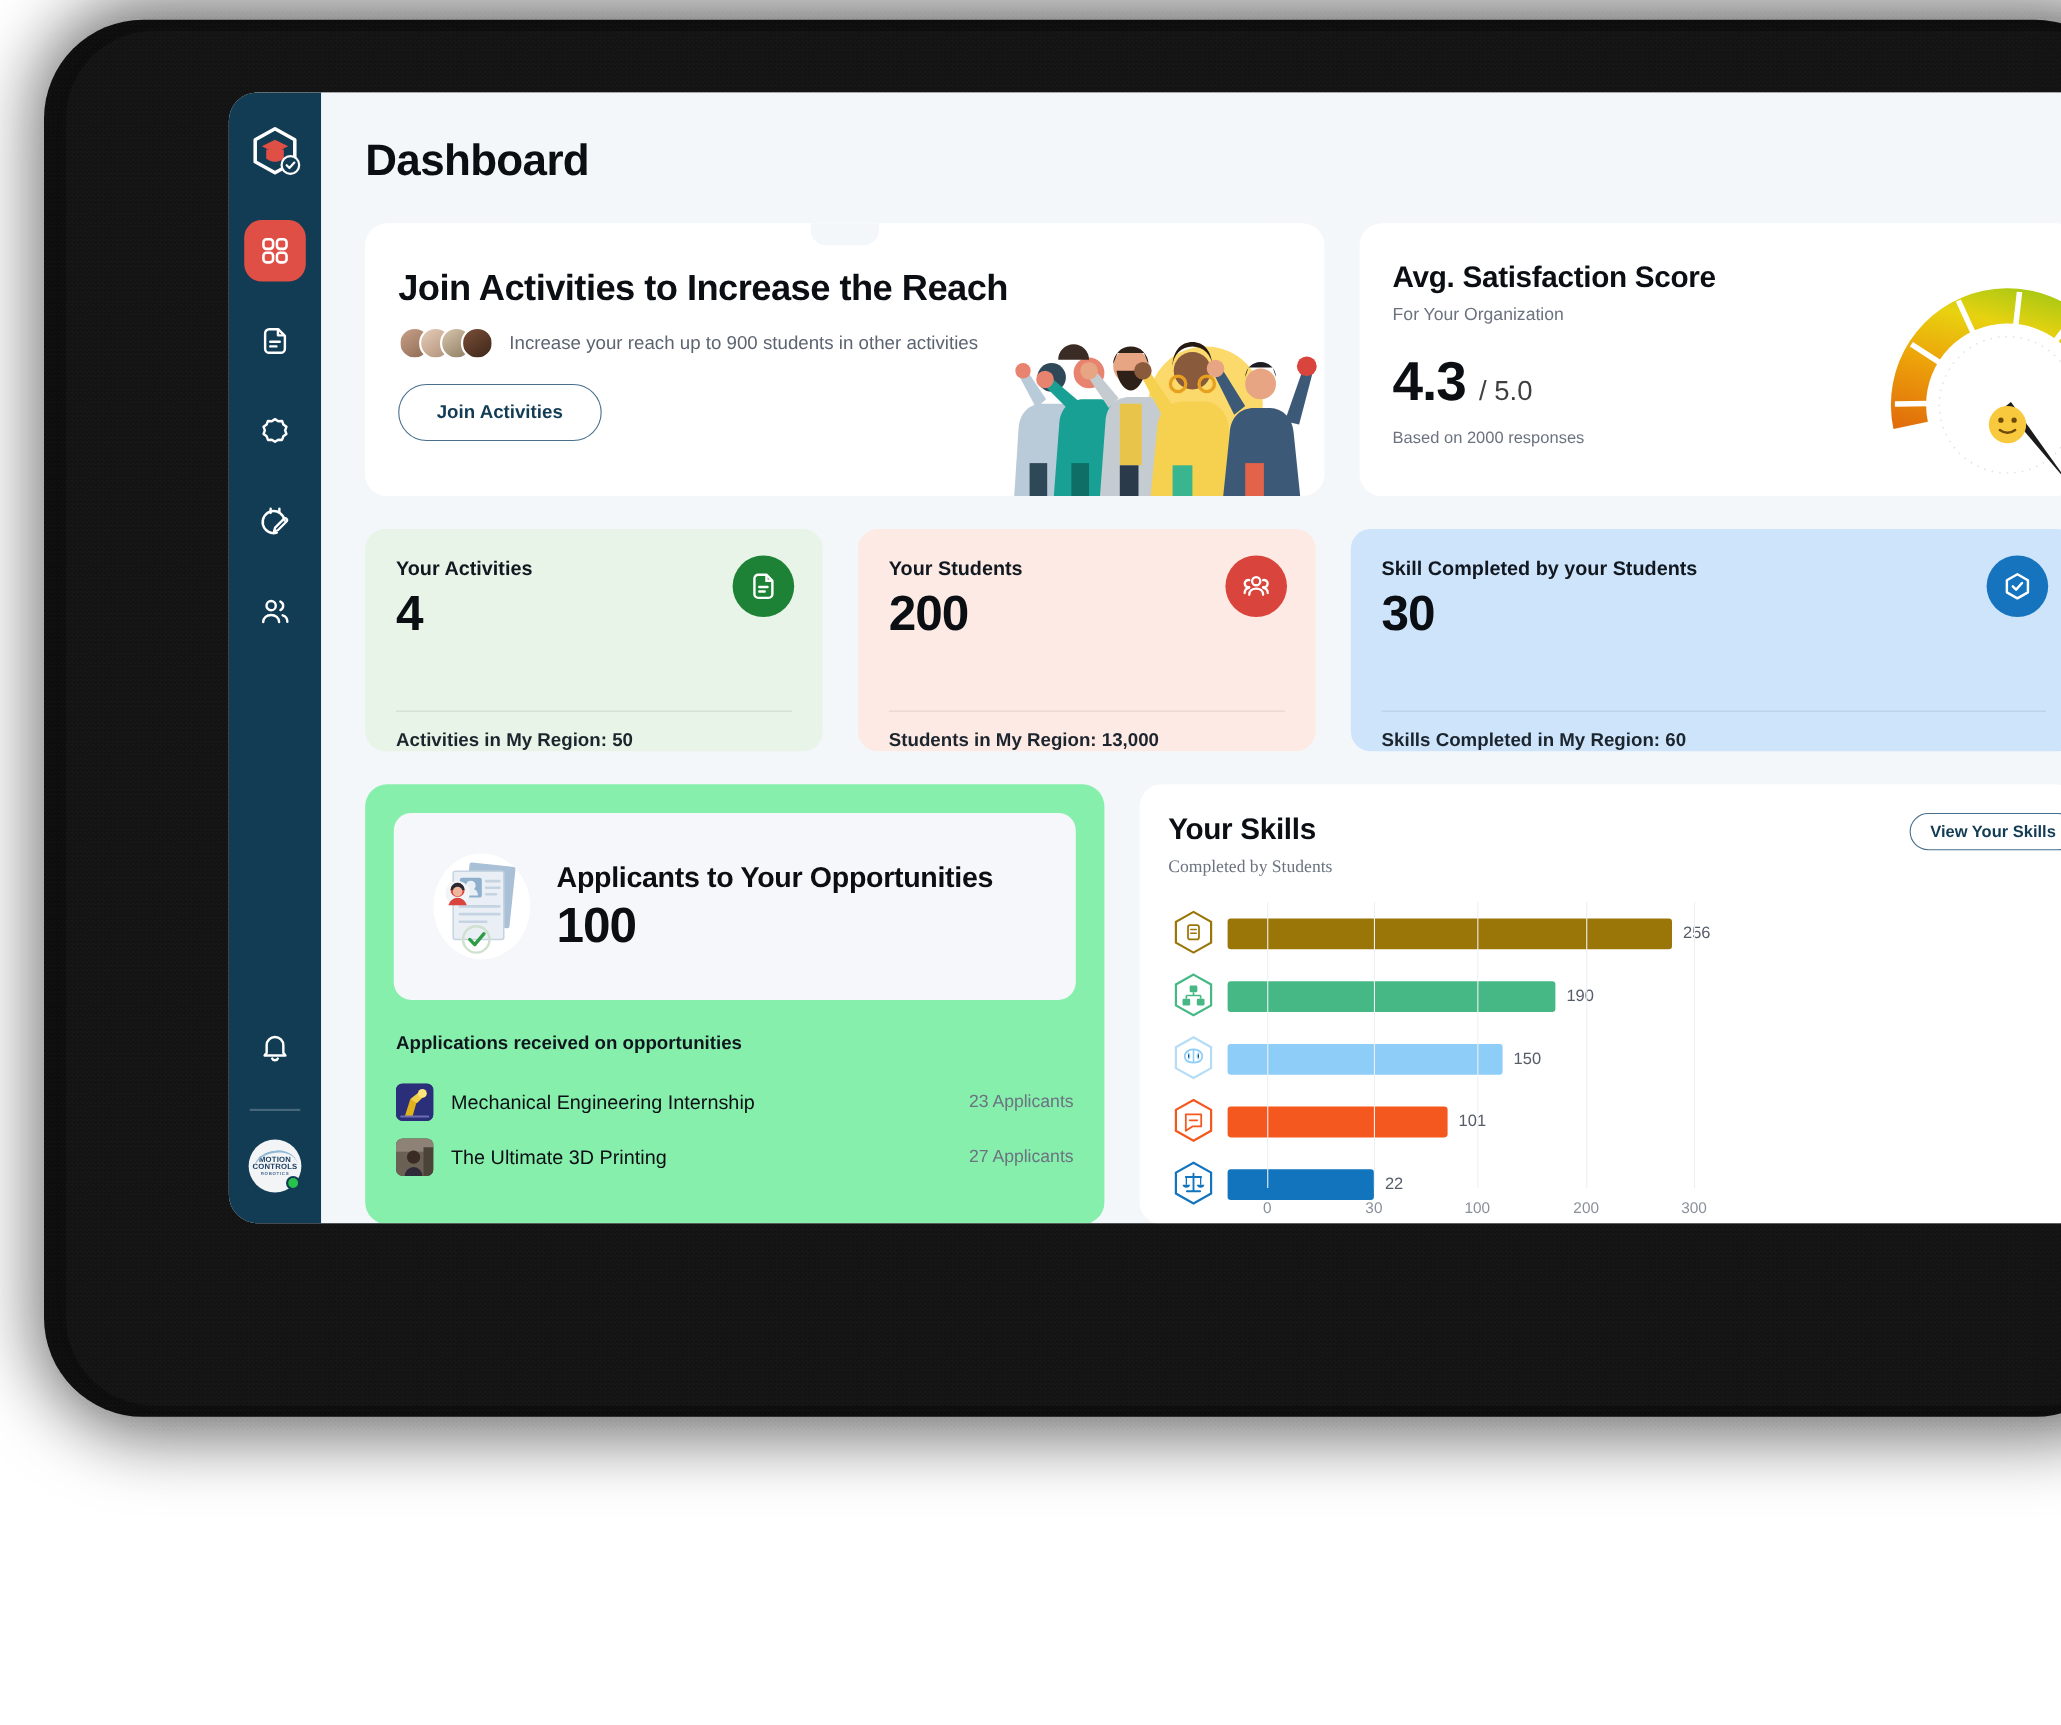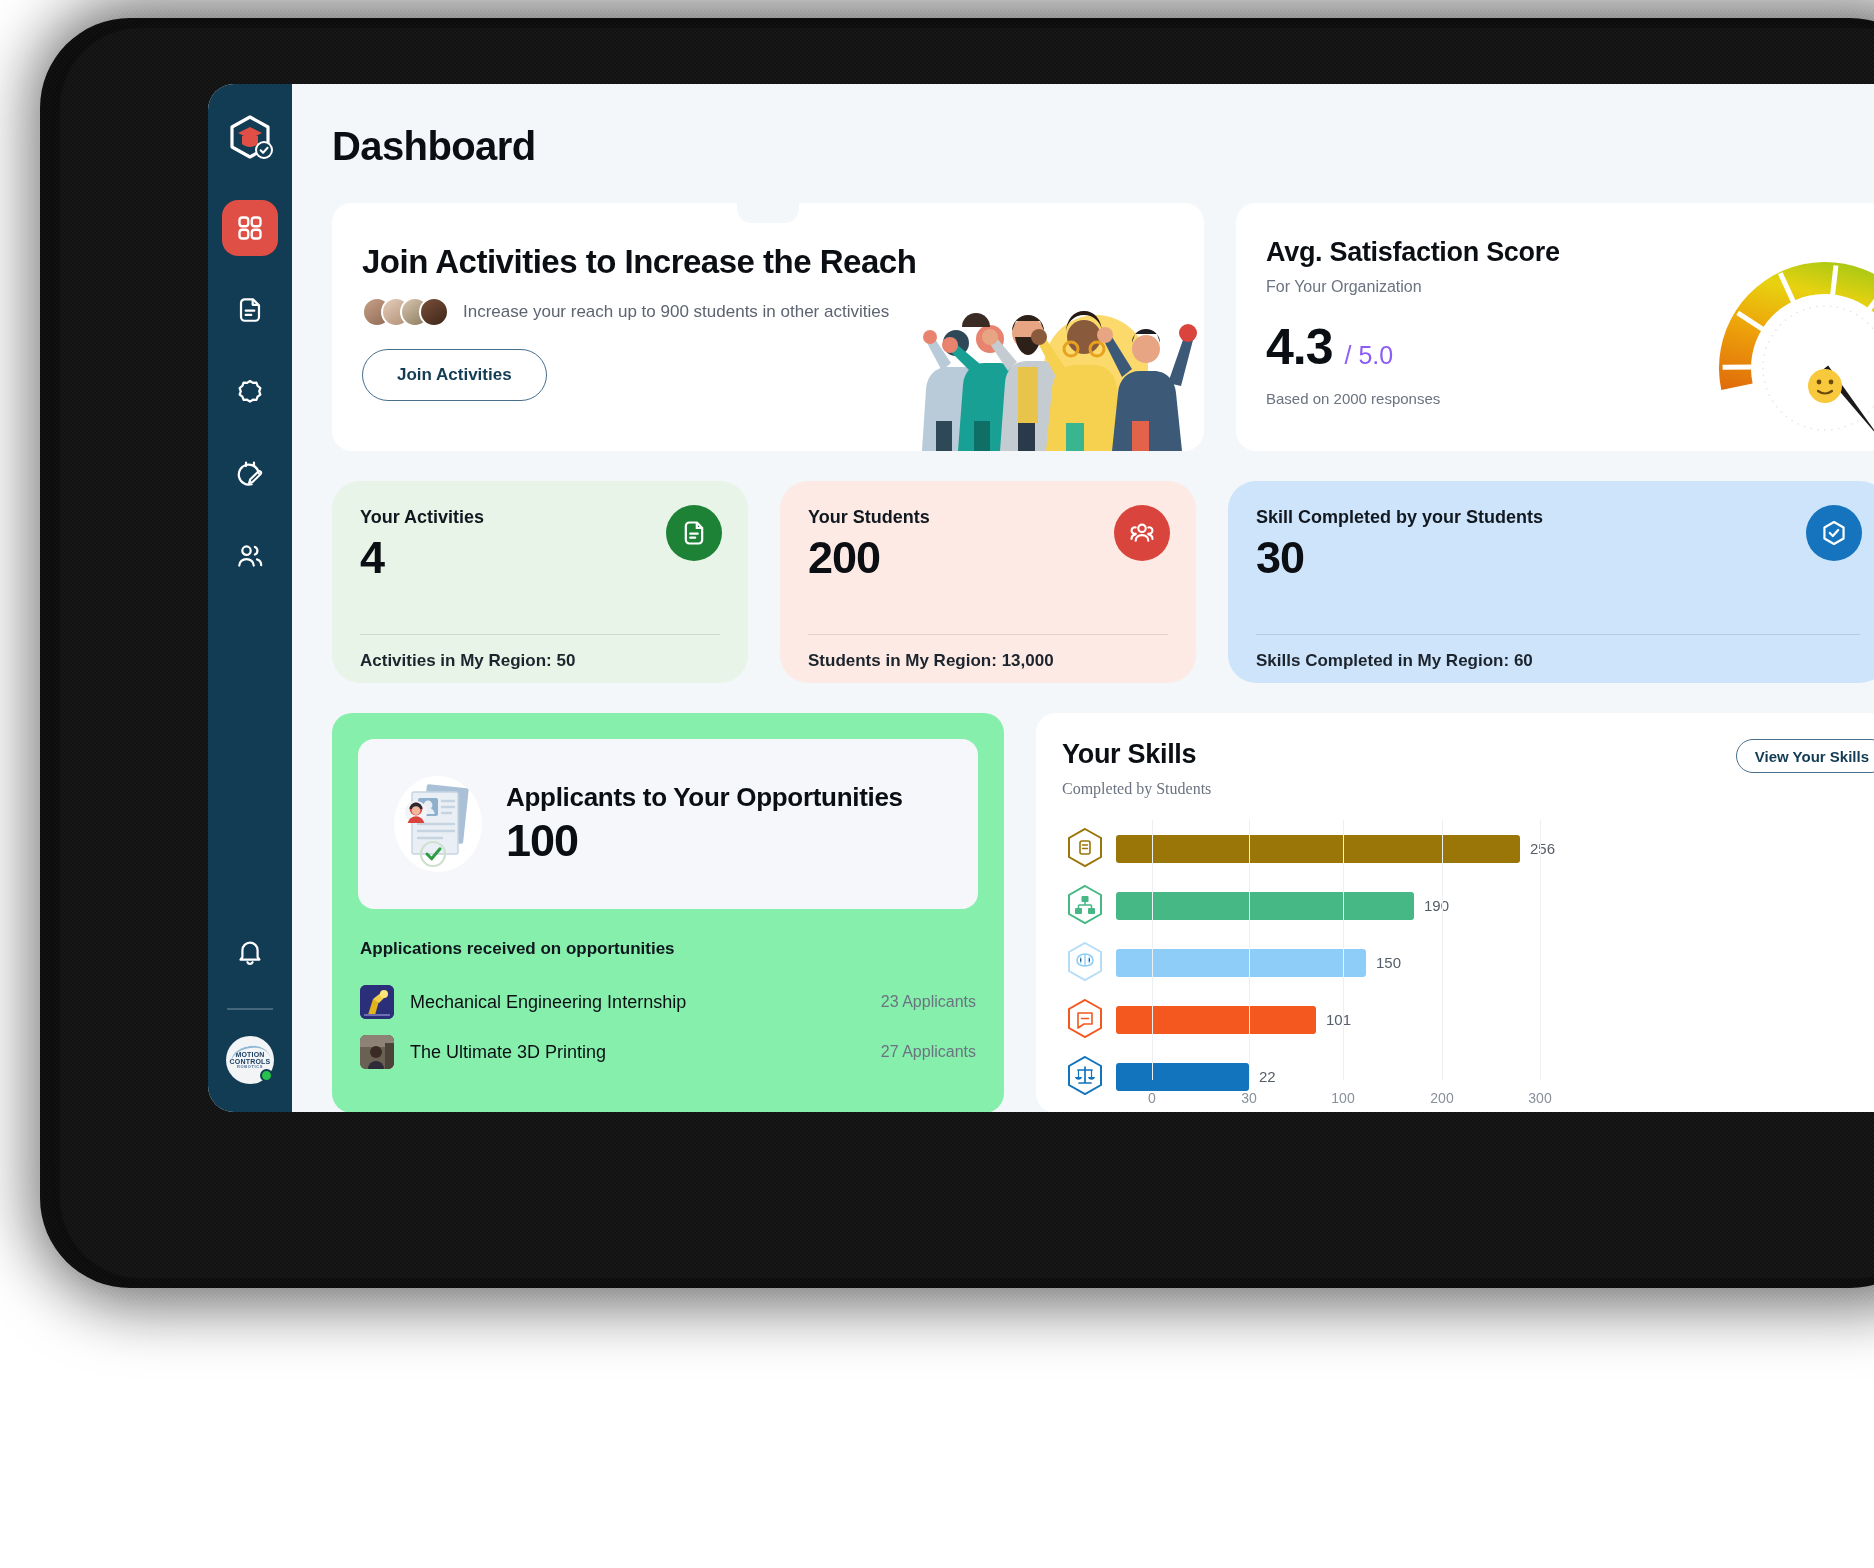--- a/index.html
+++ b/index.html
@@ -123,28 +123,28 @@
 
   
   .sat-card{
     flex:1; min-width:0; height:248px; background:#fff; border-radius:20px;
     padding:34px 0 0 30px; position:relative; overflow:hidden;
   }
   .sat-card h3{ font-size:27px; font-weight:700; color:#0b0f14; letter-spacing:-.3px; }
   .sat-sub{ font-size:16px; color:#6b7380; margin-top:10px; }
   .score-row{ display:flex; align-items:baseline; gap:12px; margin-top:22px; }
   .score-big{ font-size:50px; font-weight:800; color:#0b0f14; letter-spacing:-1px; }
-  .score-of{ font-size:25px; color:#8b5cf6; }
+  .score-of{ font-size:25px; color:#404040; }
   .sat-foot{ font-size:15px; color:#6b7380; margin-top:14px; }
   .gauge{ position:absolute; right:-62px; top:40px; width:250px; height:250px; }
 
   
   .stats-row{ margin-top:30px; }
   .stat-card{
-    height:202px; border-radius:28px; padding:26px 28px 12px 28px; position:relative;
+    height:202px; border-radius:18px; padding:26px 28px 0 28px; position:relative;
     display:flex; flex-direction:column;
   }
   .stat-card.green{ background:#e8f4e7; flex:0 0 416px; }
   .stat-card.pink{ background:#fdeae5; flex:0 0 416px; }
   .stat-card.blue{ background:#cde4fb; flex:1; min-width:0; }
   .stat-label{ font-size:18px; font-weight:700; color:#111820; }
   .stat-value{ font-size:45px; font-weight:800; color:#0b0f14; letter-spacing:-1px; margin-top:4px; }
   .stat-hr{ height:1px; background:rgba(0,0,0,.10); margin-top:auto; }
   .stat-foot{ font-size:17px; font-weight:600; color:#1c242d; padding:16px 0 0 0; }
   .stat-foot b{ font-weight:800; }

